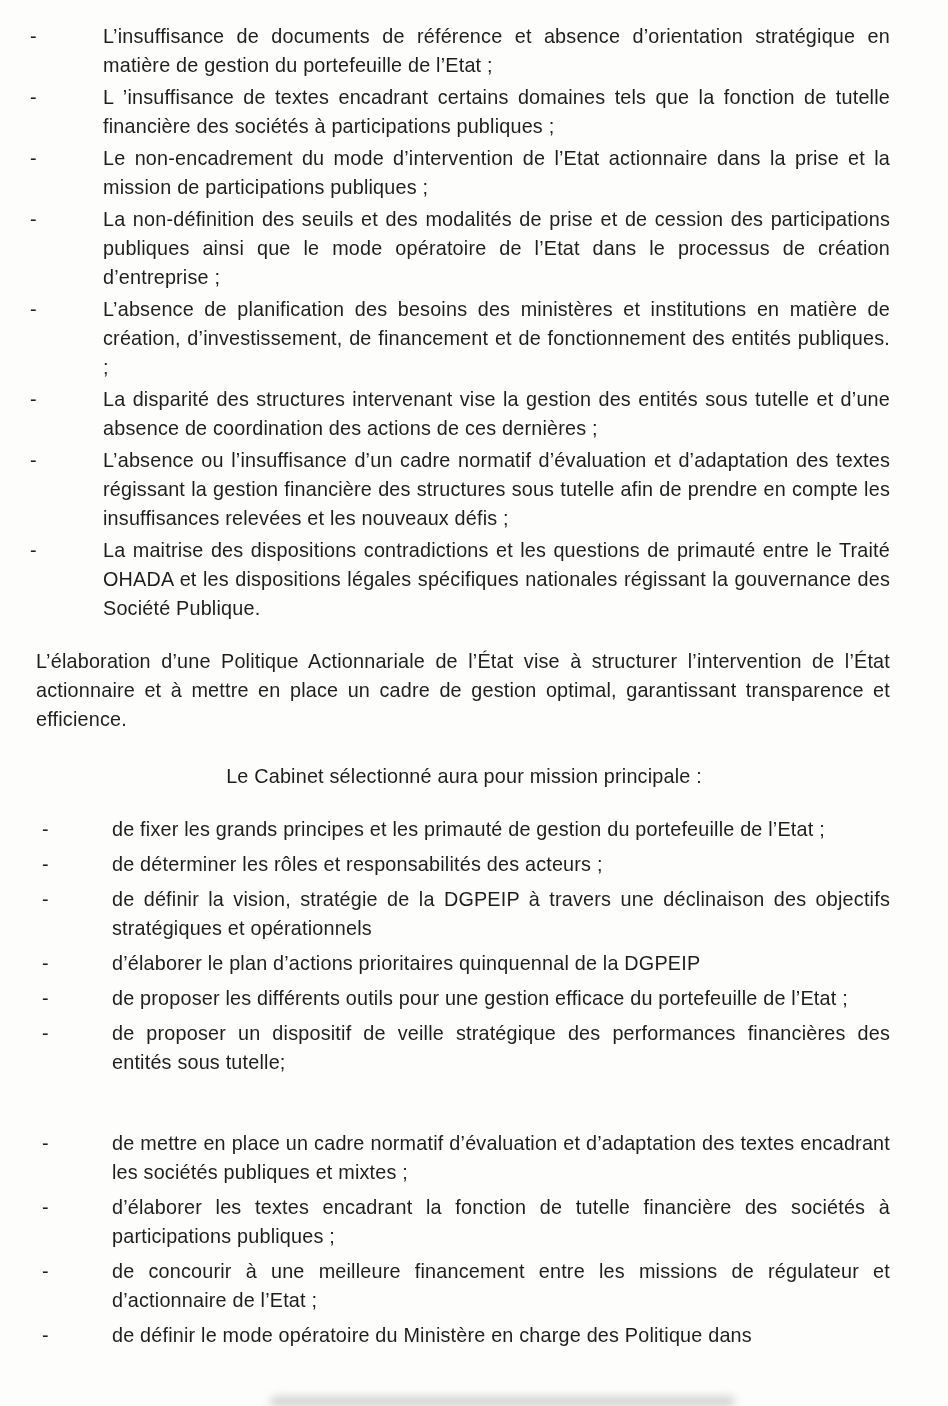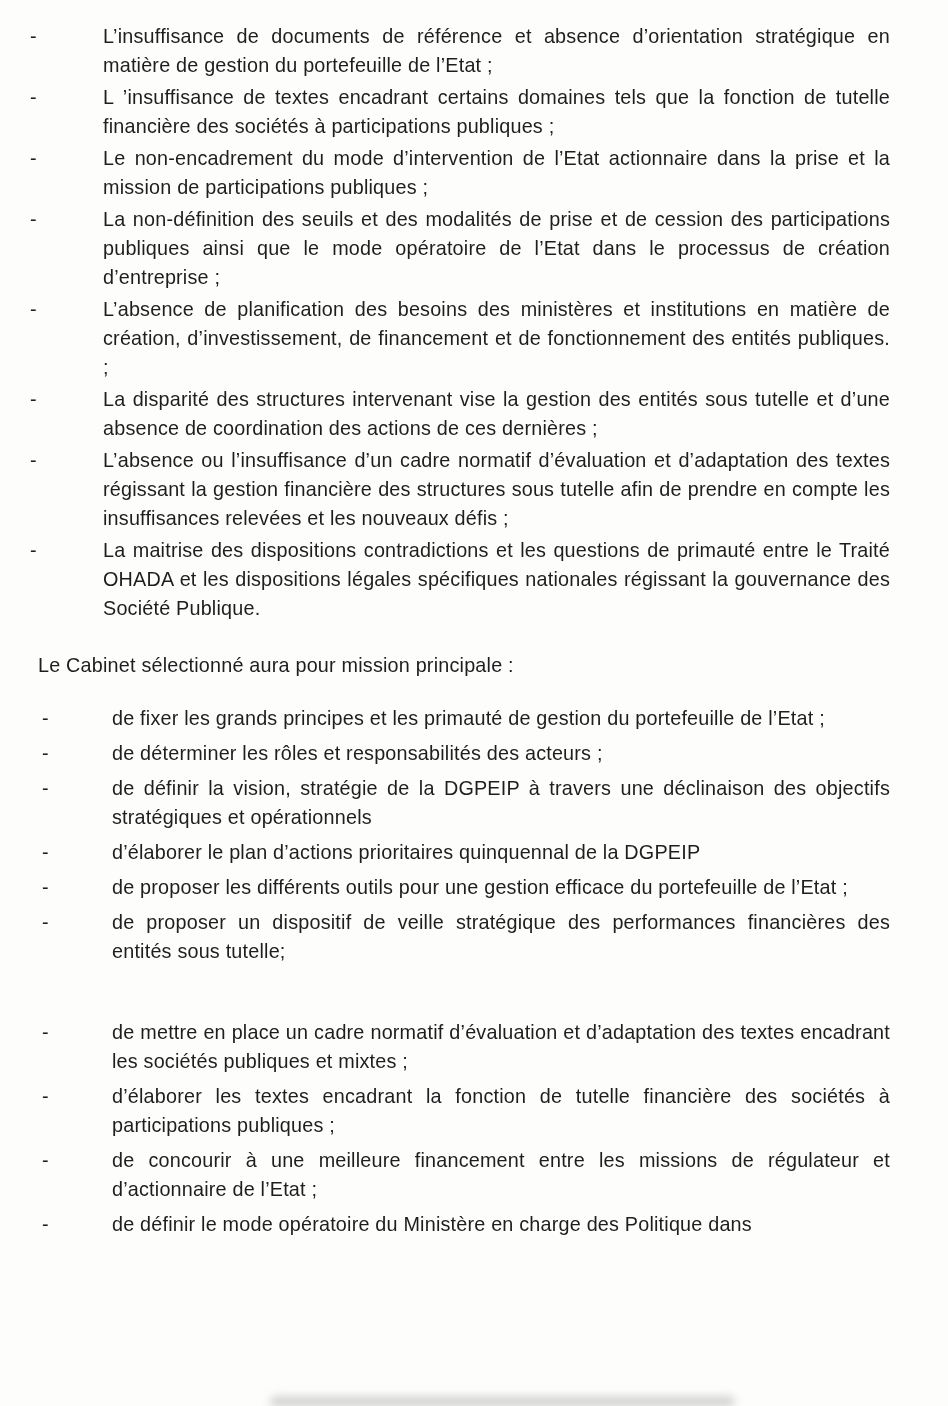--- a/index.html
+++ b/index.html
@@ -54,20 +54,21 @@
     text-align: justify;
   }
   .heading {
     margin: 26px 0 0 2px;
     font-size: 20.5px;
     font-weight: bold;
     letter-spacing: 0.3px;
   }
   .intro {
     margin: 28px 0 0 2px;
+    text-align: center;
   }
   .list2 {
     margin-top: 24px;
   }
   .list-gap {
     height: 22px;
   }
   .scan-artifact {
     position: absolute;
     left: 270px;
@@ -121,20 +122,21 @@
         <span class="marker">-</span>
         <span class="item-text">L’absence ou l’insuffisance d’un cadre normatif d’évaluation et d’adaptation des textes régissant la gestion financière des structures sous tutelle afin de prendre en compte les insuffisances relevées et les nouveaux défis ;</span>
       </div>
 
       <div class="item">
         <span class="marker">-</span>
         <span class="item-text">La maitrise des dispositions contradictions et les questions de primauté entre le Traité OHADA et les dispositions légales spécifiques nationales régissant la gouvernance des Société Publique.</span>
       </div>
     </div>
 
+  <p class="paragraph">L’élaboration d’une Politique Actionnariale de l’État vise à structurer l’intervention de l’État actionnaire et à mettre en place un cadre de gestion optimal, garantissant transparence et efficience.</p>
 
 
   <p class="intro">Le Cabinet sélectionné aura pour mission principale :</p>
 
   <div class="list list2">
 
       <div class="item">
         <span class="marker">-</span>
         <span class="item-text">de fixer les grands principes et les primauté de gestion du portefeuille de l’Etat ;</span>
       </div>

